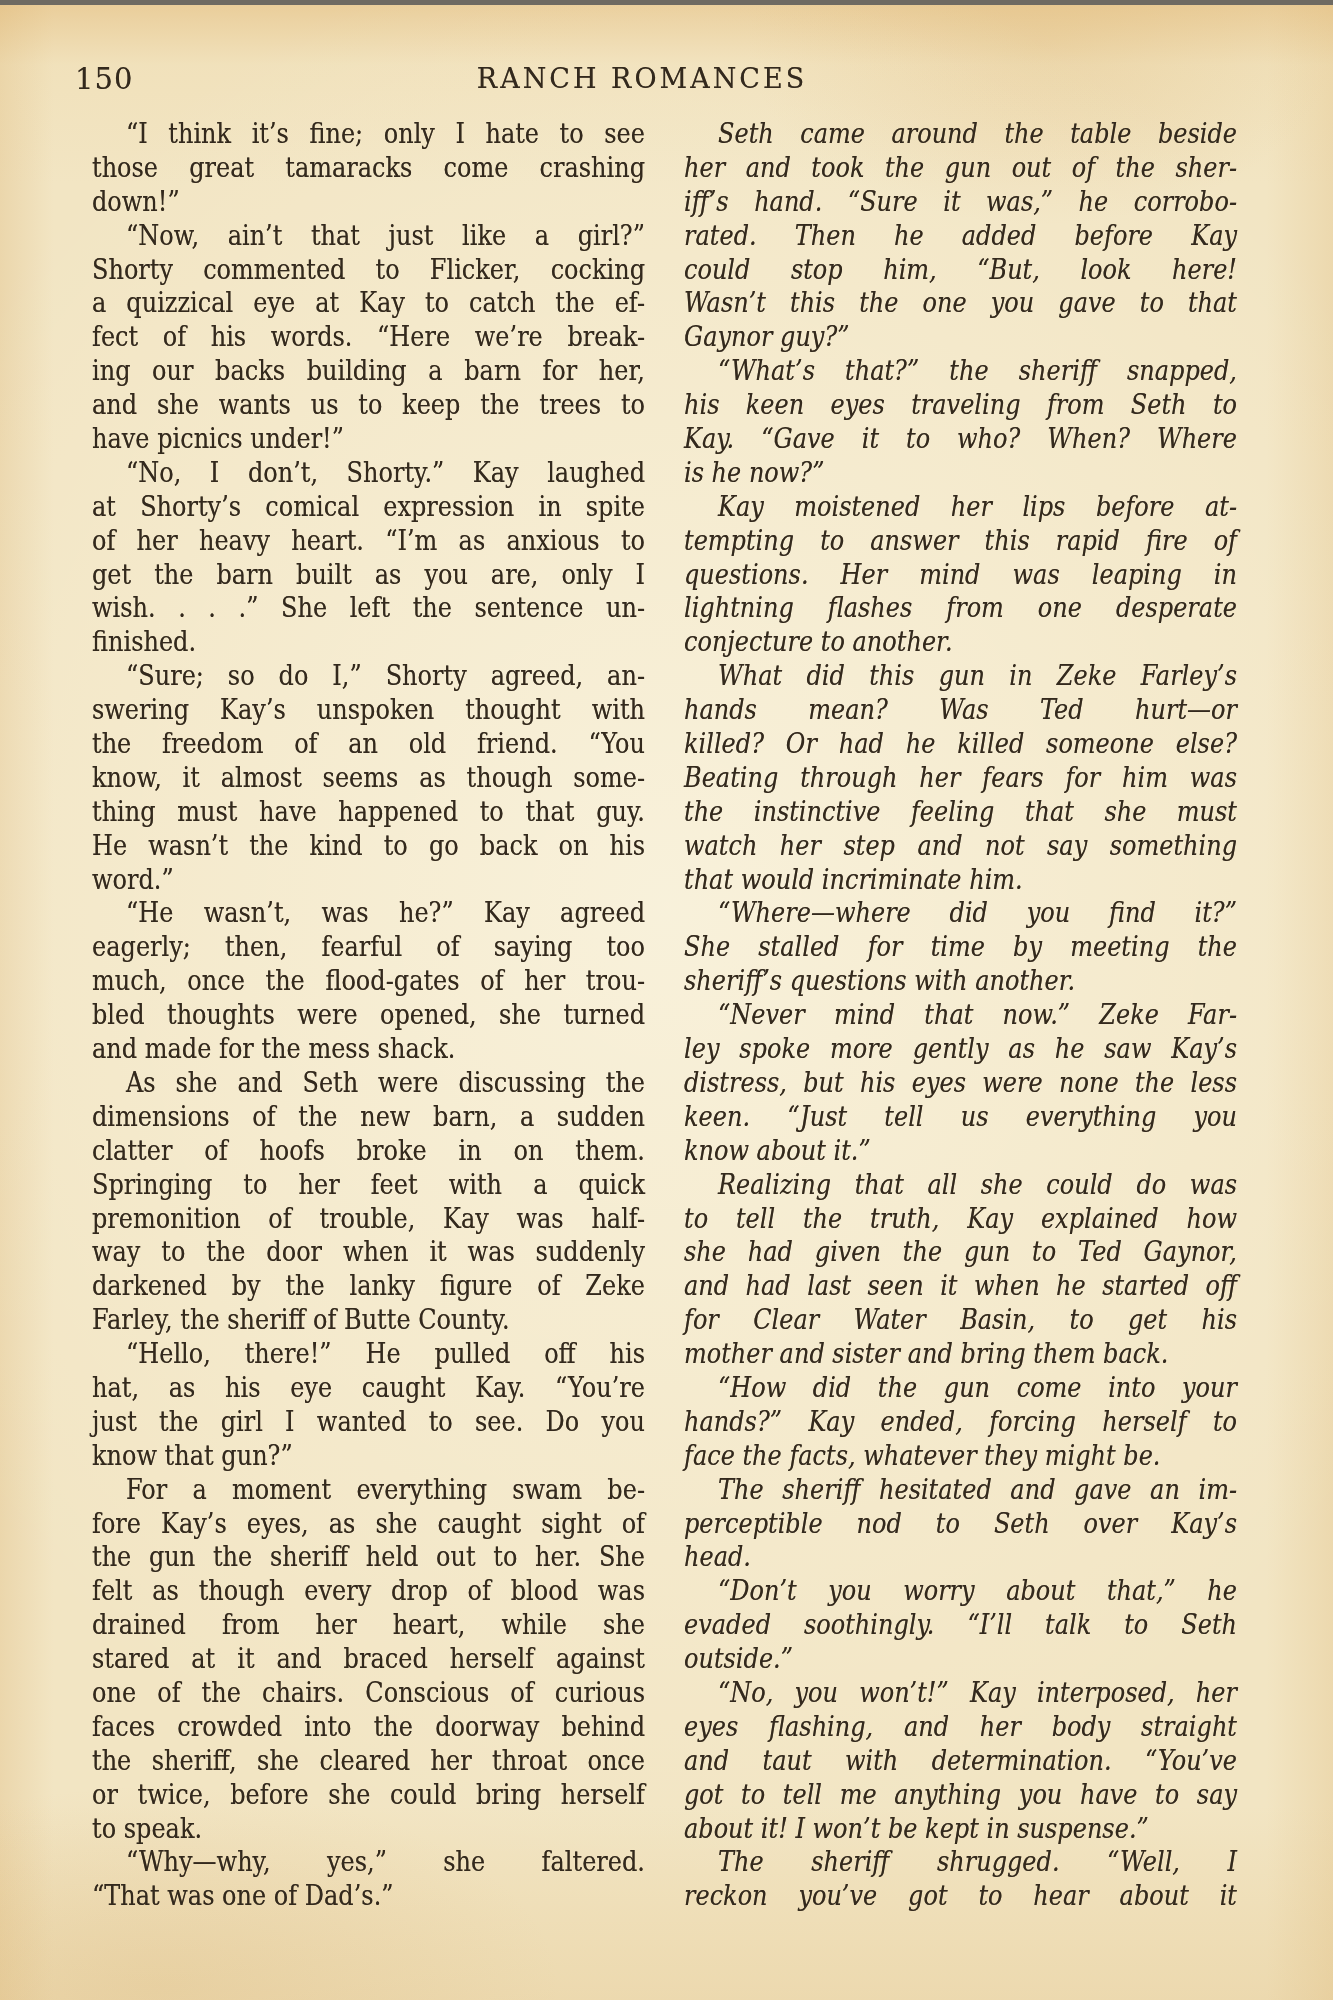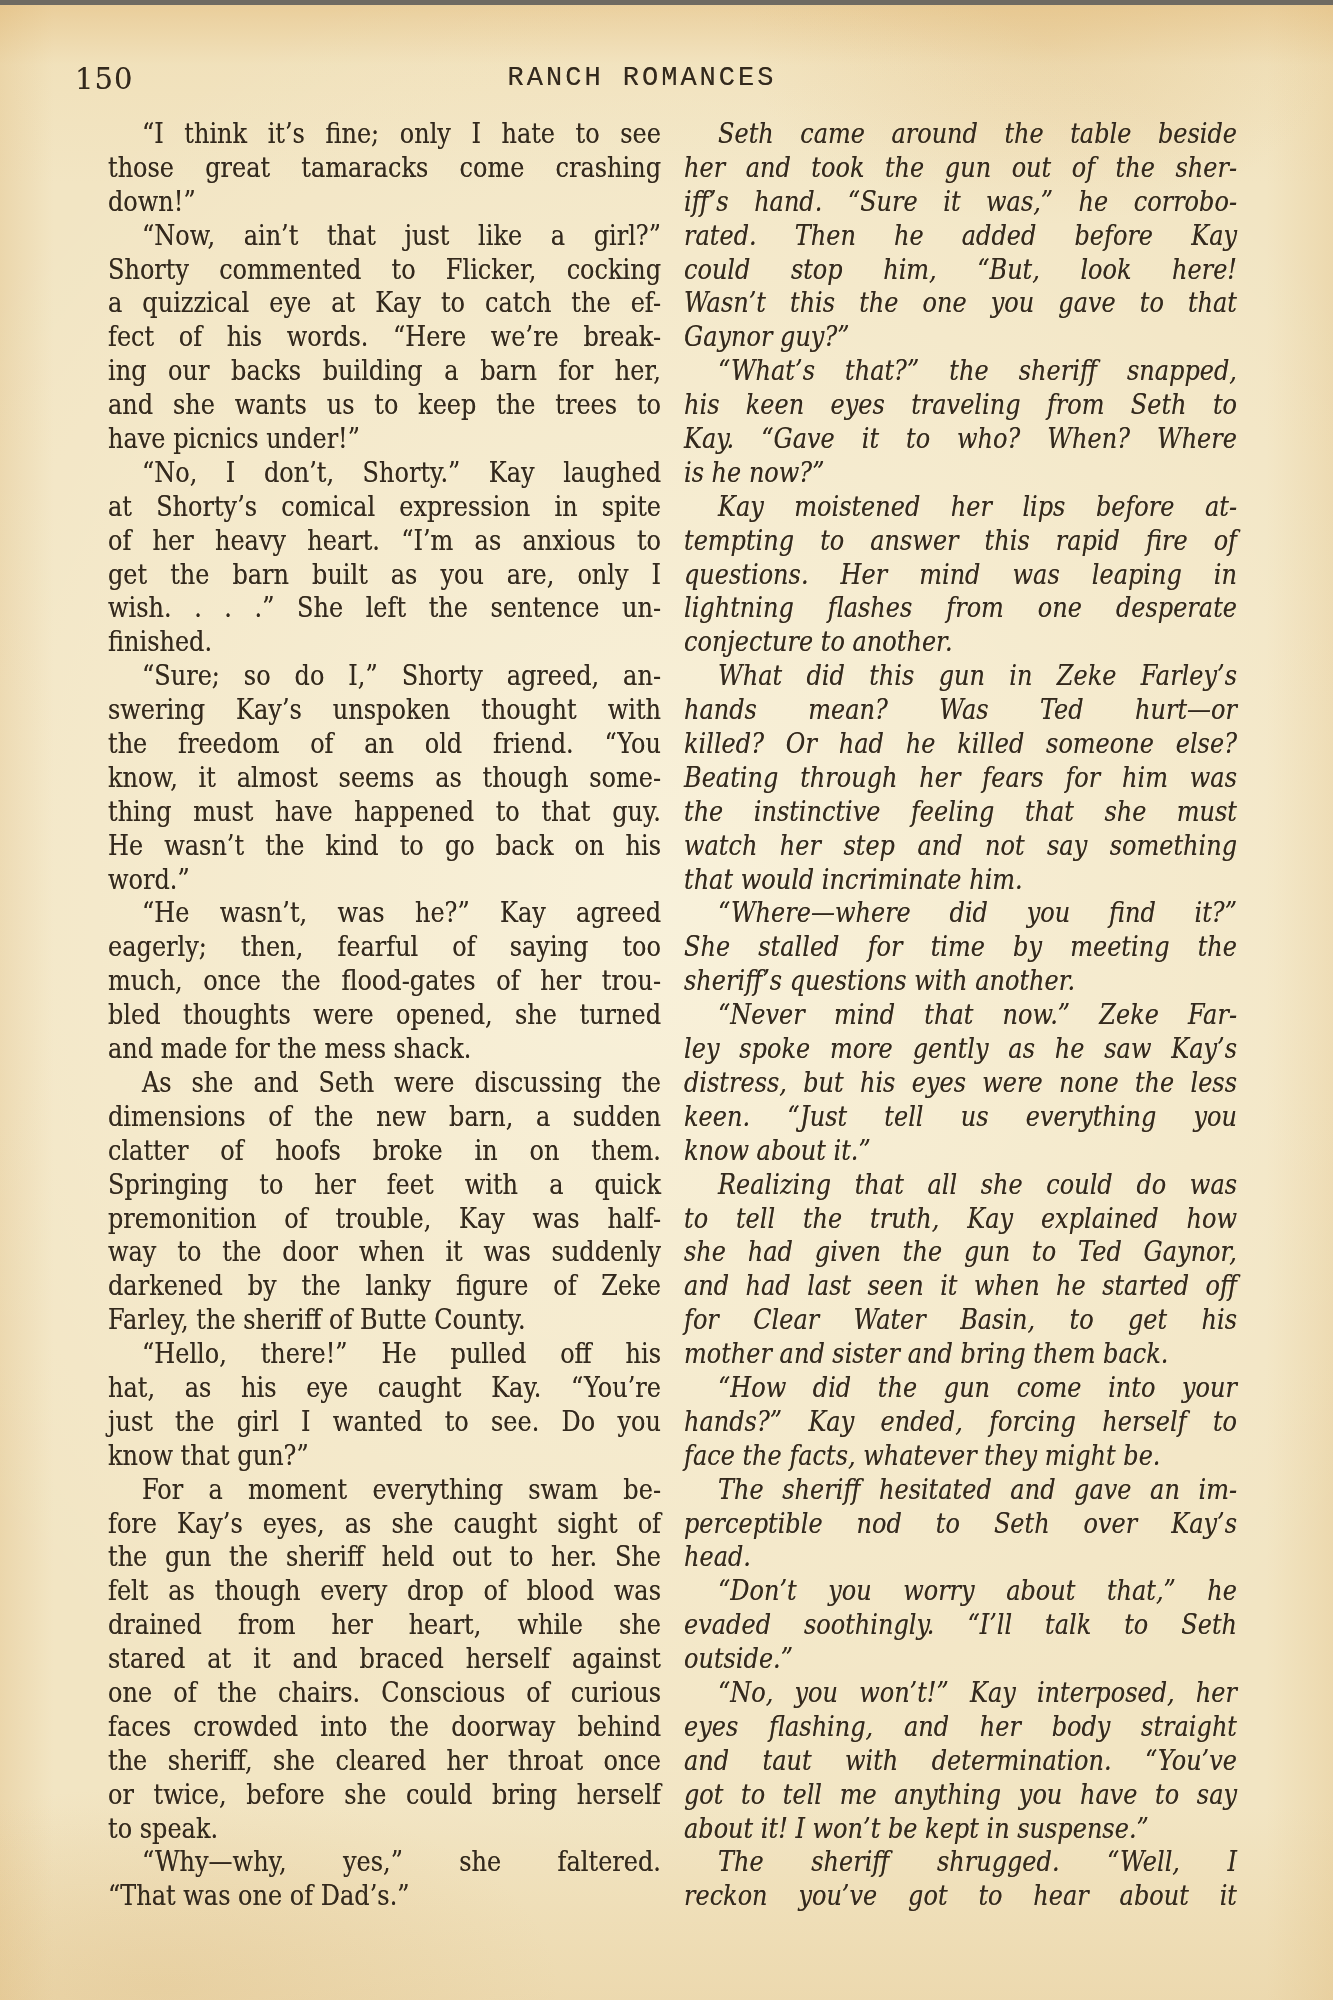--- a/index.html
+++ b/index.html
@@ -33,28 +33,27 @@
   }
   .hdr-title {
     position: absolute;
     left: 72px;
     top: 58px;
     width: 1140px;
     text-align: center;
     font-size: 27px;
     letter-spacing: 3px;
     text-shadow: 0 0 0.6px rgba(45,34,22,0.55);
-    font-family: Liberation Mono, monospace;
   }
   .col {
     position: absolute;
     top: 113px;
     width: 553px;
   }
-  .col-left  { left: 108px; }
+  .col-left  { left: 92px; }
   .col-right { left: 684px; font-style: italic; }
   .line {
     height: 33.9px;
     line-height: 33.9px;
     font-size: 24px;
     text-align: justify;
     text-align-last: justify;
     transform: scaleY(1.18);
     transform-origin: 50% 60%;
     text-shadow: 0 0 0.6px rgba(45,34,22,0.55);

